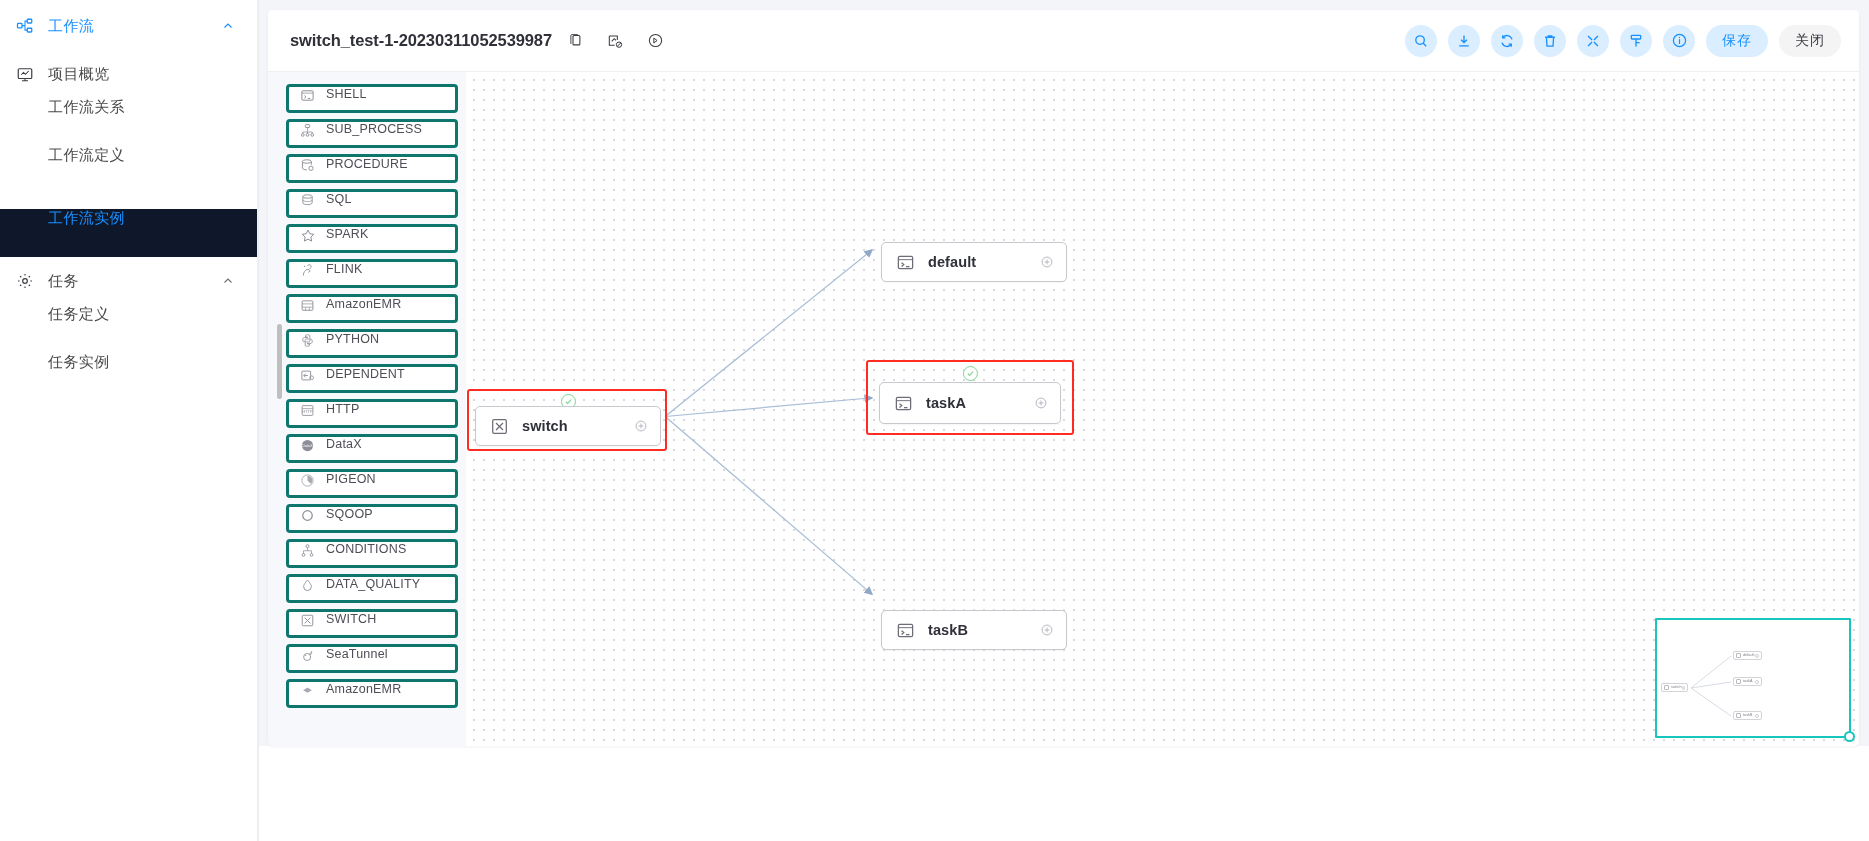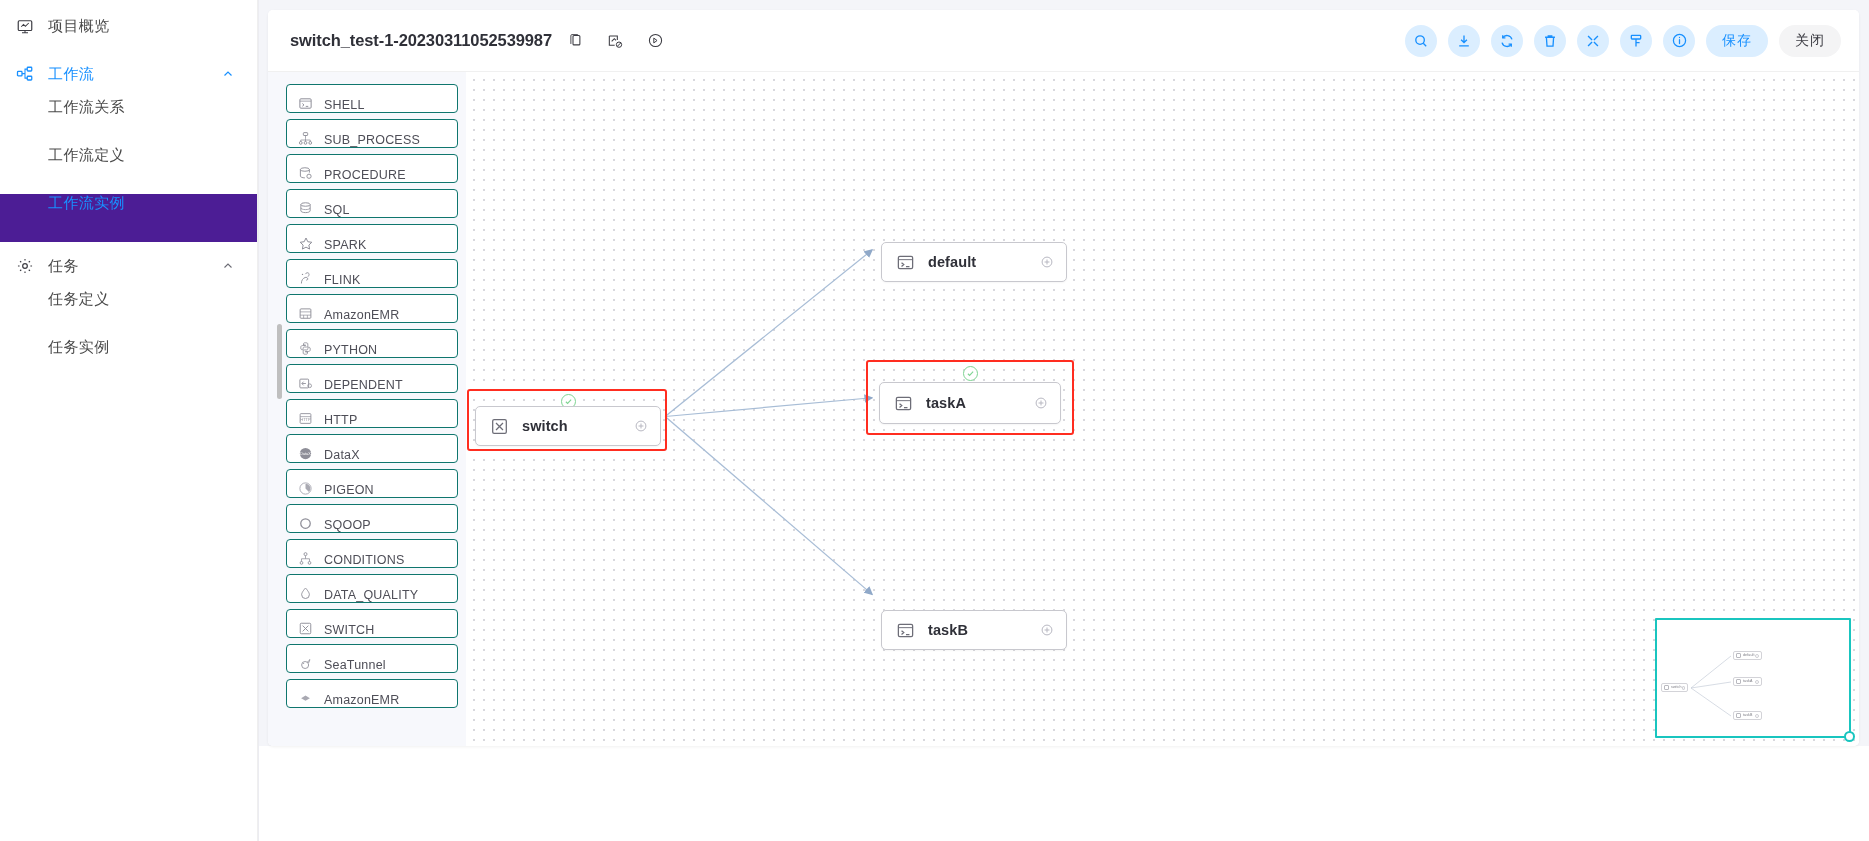--- a/index.html
+++ b/index.html
@@ -50,22 +50,23 @@
     height: 48px;
     display: flex;
     align-items: flex-start;
     padding-left: 48px;
     font-size: 15px;
     color: #4a4a4a;
     cursor: pointer;
     letter-spacing:.4px;
   }
   .nav-sub.selected {
-    background: #4c1d95;
+    background: #0f172a;
     color: #1890ff;
+    margin-top: 15px;
   }
 
   
   .right {
     flex: 1 1 auto;
     height: 746px;
     background: #f4f5f9;
     padding: 10px 10px 0 10px;
     position: relative;
   }
@@ -138,24 +139,24 @@
     position:absolute; left: 4px; top: 0; bottom: 0; width: 6px;
   }
   .pthumb {
     position:absolute; left: 5px; top: 252px; width: 5px; height: 75px;
     background: #bfbfbf; border-radius: 3px;
   }
   .pitem {
     height: 29px;
     margin-bottom: 6px;
     background: #fff;
-    border: 1px solid #0f766e;
+    border: 3px solid #0f766e;
     border-radius: 4px;
     display: flex;
-    align-items: flex-end;
+    align-items: flex-start;
     padding-left: 10px;
     cursor: grab;
   }
   .pitem .pico {
     width: 17px; height: 17px; flex: 0 0 17px;
     display:flex;align-items:center;justify-content:center;
     margin-right: 10px;
   }
   .pitem .plbl { font-size: 12.5px; color: #4e4e57; letter-spacing: .2px; }
 
@@ -230,47 +231,47 @@
 
   
   .navshadow { position:absolute; left:258px; top:0; width:1px; height:841px; background:#ececf1; z-index: 4;}
 </style>
 </head>
 <body>
 
 <div id="app">
 
   <nav class="leftnav">
-
-    <div class="nav-row">
-      <span class="ico">
-        <svg width="18" height="18" viewBox="0 0 24 24" fill="none" stroke="#3c3c43" stroke-width="1.6">
-          <rect x="3" y="5" width="18" height="13" rx="1.5"></rect>
-          <path d="M12 18v3M8 21h8" stroke-width="1.4"></path>
-          <path d="M7 13l3-3 2.5 2.5L17 8" stroke-width="1.4"></path>
-        </svg>
-      </span>
-      <span class="lbl">项目概览</span>
-    </div>
 
     <div class="nav-row active-parent">
       <span class="ico">
         <svg width="18" height="18" viewBox="0 0 24 24" fill="none" stroke="#1890ff" stroke-width="1.7">
           <rect x="2" y="8.5" width="6" height="6" rx="1"></rect>
           <rect x="15" y="3" width="6" height="5" rx="1"></rect>
           <rect x="15" y="15" width="6" height="5" rx="1"></rect>
           <path d="M8 11.5h4v-6h3M12 11.5v6h3" stroke-width="1.4"></path>
         </svg>
       </span>
       <span class="lbl">工作流</span>
       <span class="chev">
         <svg width="12" height="12" viewBox="0 0 24 24" fill="none" stroke="#1890ff" stroke-width="2.4">
           <path d="M5 15l7-7 7 7"></path>
         </svg>
       </span>
+    </div>
+
+    <div class="nav-row">
+      <span class="ico">
+        <svg width="18" height="18" viewBox="0 0 24 24" fill="none" stroke="#3c3c43" stroke-width="1.6">
+          <rect x="3" y="5" width="18" height="13" rx="1.5"></rect>
+          <path d="M12 18v3M8 21h8" stroke-width="1.4"></path>
+          <path d="M7 13l3-3 2.5 2.5L17 8" stroke-width="1.4"></path>
+        </svg>
+      </span>
+      <span class="lbl">项目概览</span>
     </div>
 
     <div class="nav-sub">
       <span>工作流关系</span>
     </div>
     <div class="nav-sub">
       <span>工作流定义</span>
     </div>
     <div class="nav-sub selected">
       <span>工作流实例</span>

